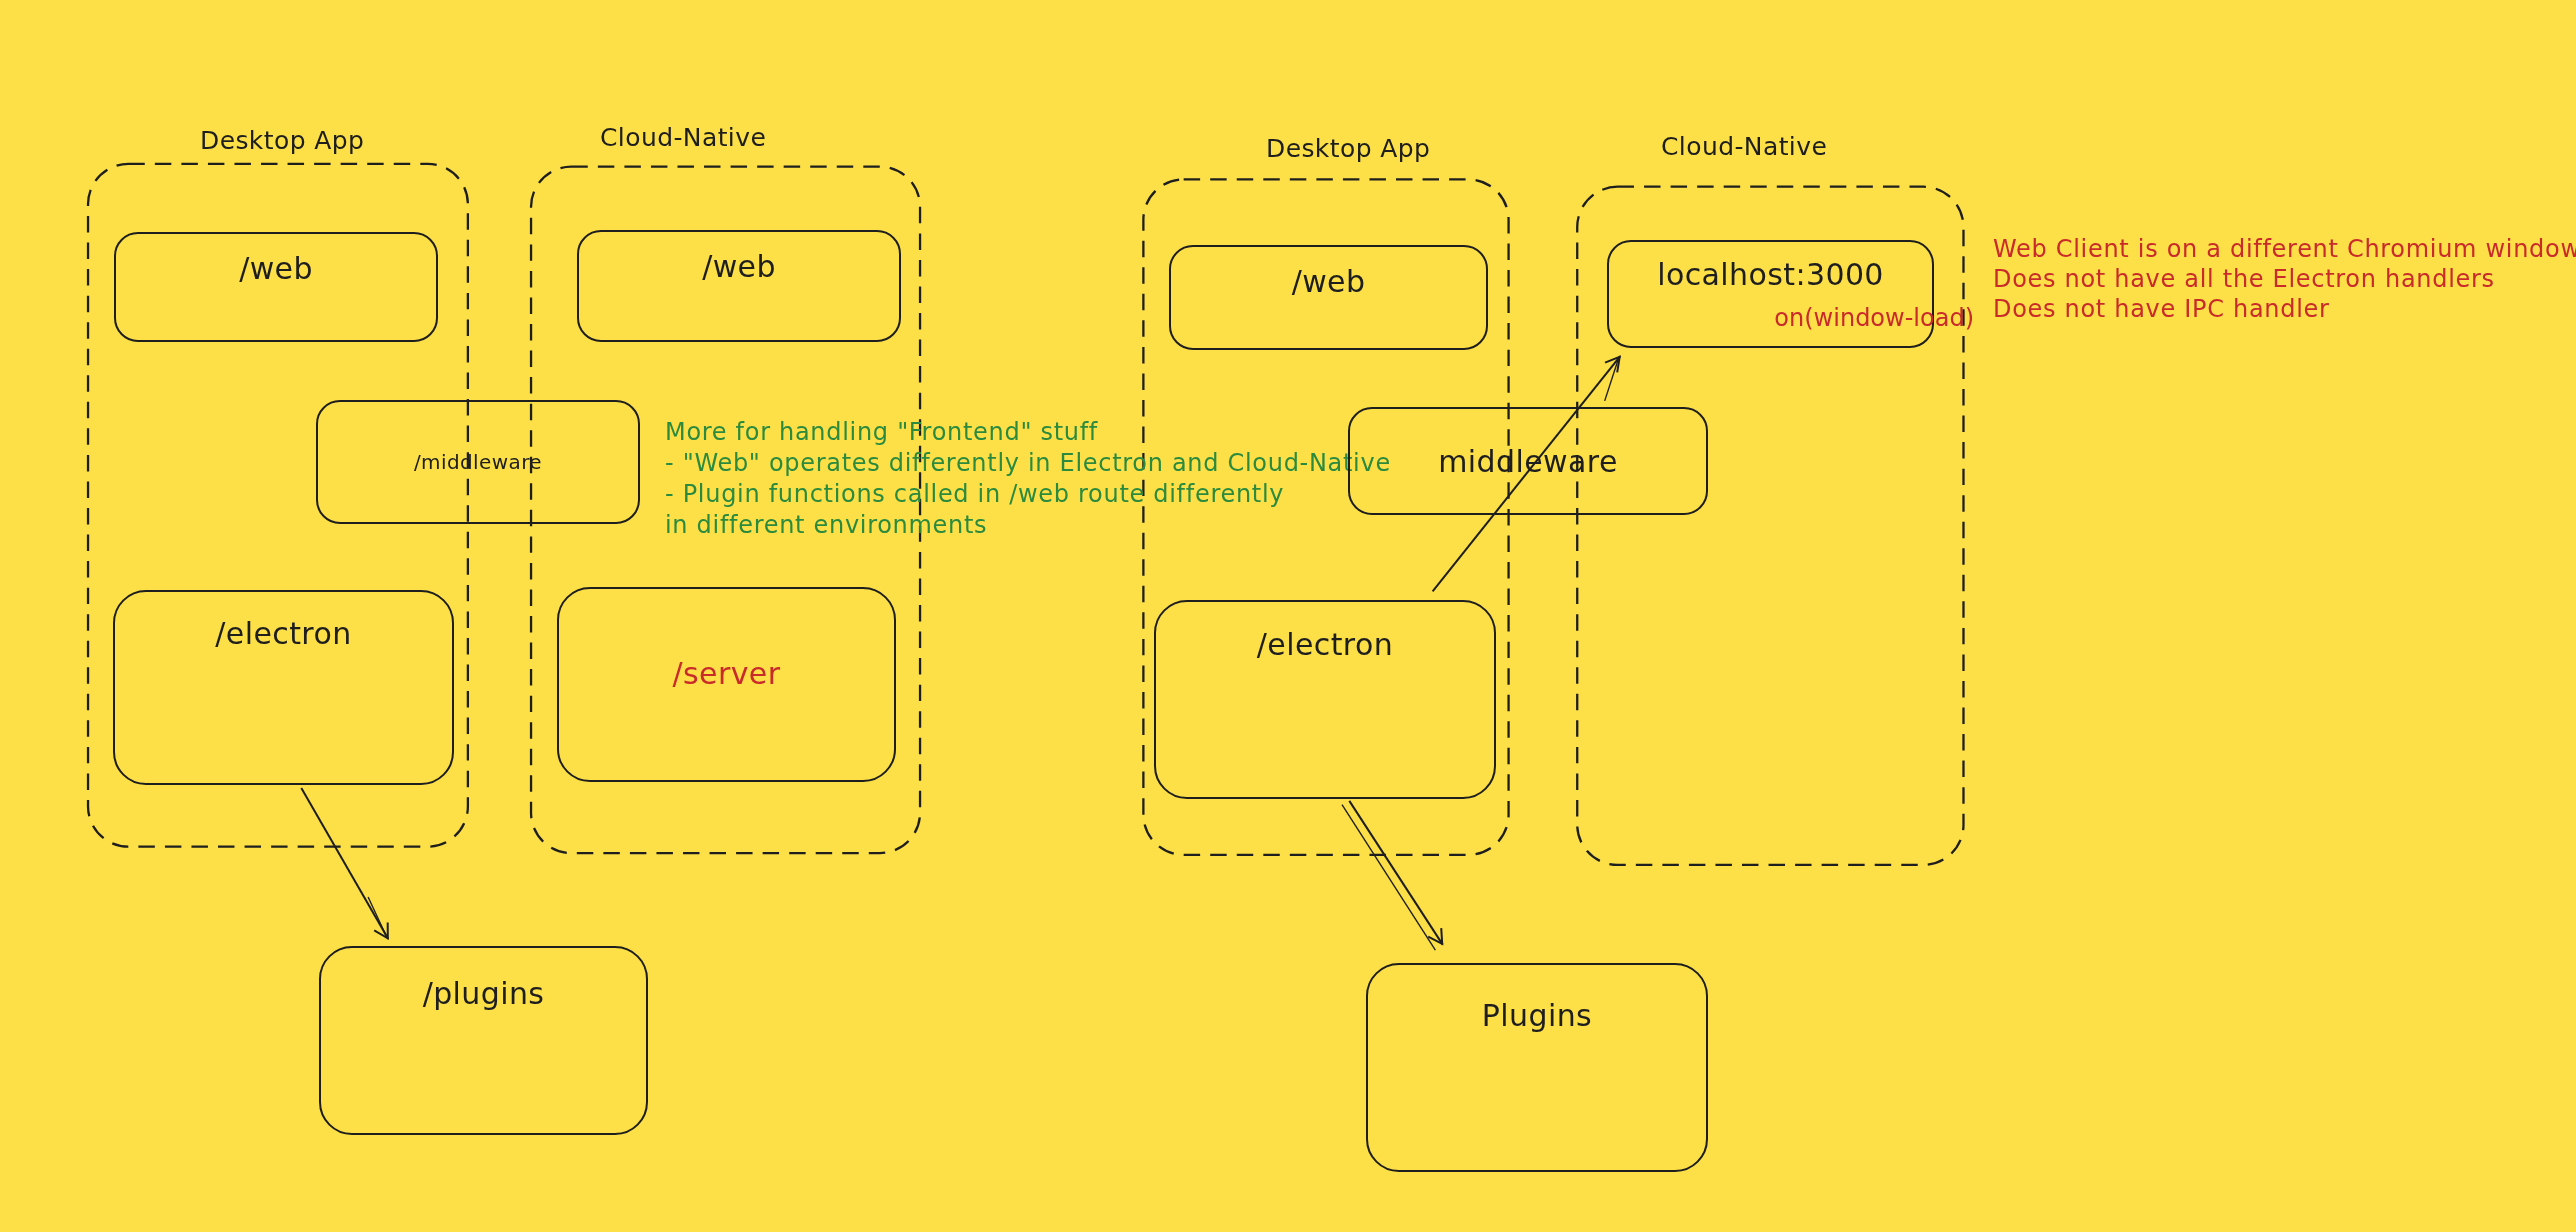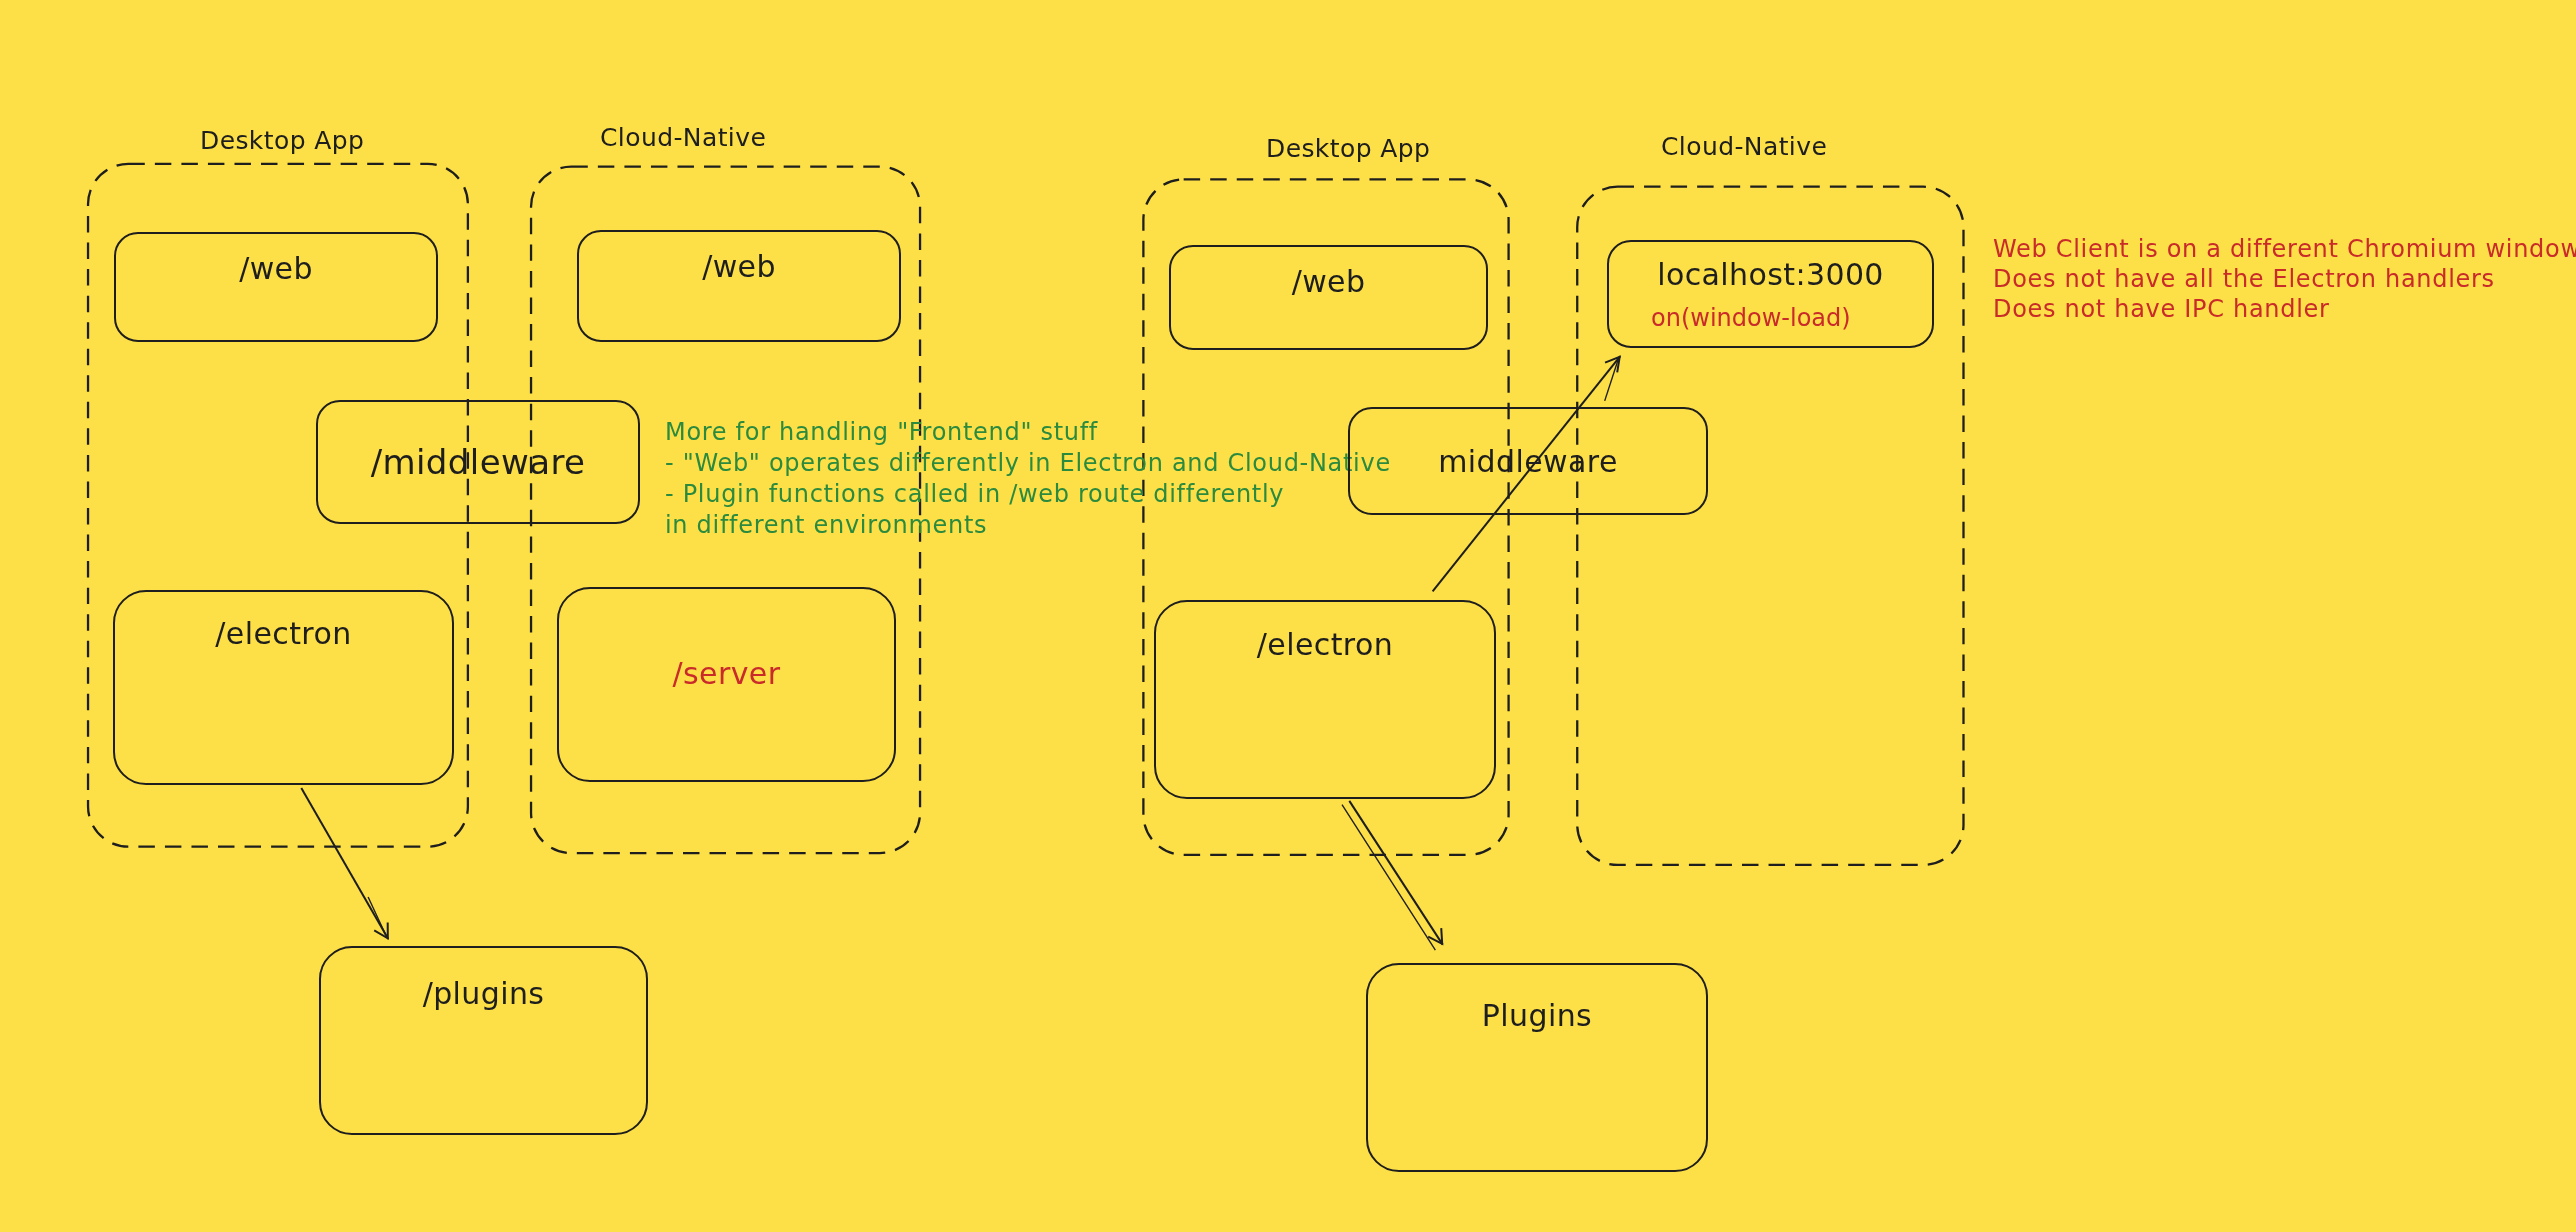--- a/index.html
+++ b/index.html
@@ -47,21 +47,21 @@
     letter-spacing:0.7px;
     line-height:31px;
     white-space:nowrap;
   }
   .note.green{color:var(--green);}
   .note.red{color:var(--red);}
   .lh-main{font-size:27.5px;}
   .lh-sub{
     position:absolute;left:0;right:0;top:62px;
     font-size:24px;
-    text-align:left;
+    text-align:right;
     transform:translateX(42px);
     color:var(--red);
     white-space:nowrap;
   }
   svg.overlay{
     position:absolute;left:0;top:0;
     pointer-events:none;
   }
   .dashed-rect{
     fill:none;
@@ -108,21 +108,21 @@
 
   <div class="box r-small" style="left:114px;top:232px;width:324px;height:110px;padding-top:16.5px">
     <span class="lbl">/web</span>
   </div>
 
   <div class="box r-small" style="left:577px;top:230px;width:324px;height:112px;padding-top:16.5px">
     <span class="lbl">/web</span>
   </div>
 
   <div class="box r-small vcenter" style="left:316px;top:400px;width:324px;height:124px">
-    <span class="lbl" style="font-size:34px">/middleware</span>
+    <span class="lbl" style="font-size:20px">/middleware</span>
   </div>
 
   <div class="box r-big" style="left:113px;top:590px;width:341px;height:195px;padding-top:24px">
     <span class="lbl">/electron</span>
   </div>
 
   <div class="box r-big" style="left:557px;top:587px;width:339px;height:195px;padding-top:25px">
     <span class="lbl red-text">/server</span>
   </div>
 

